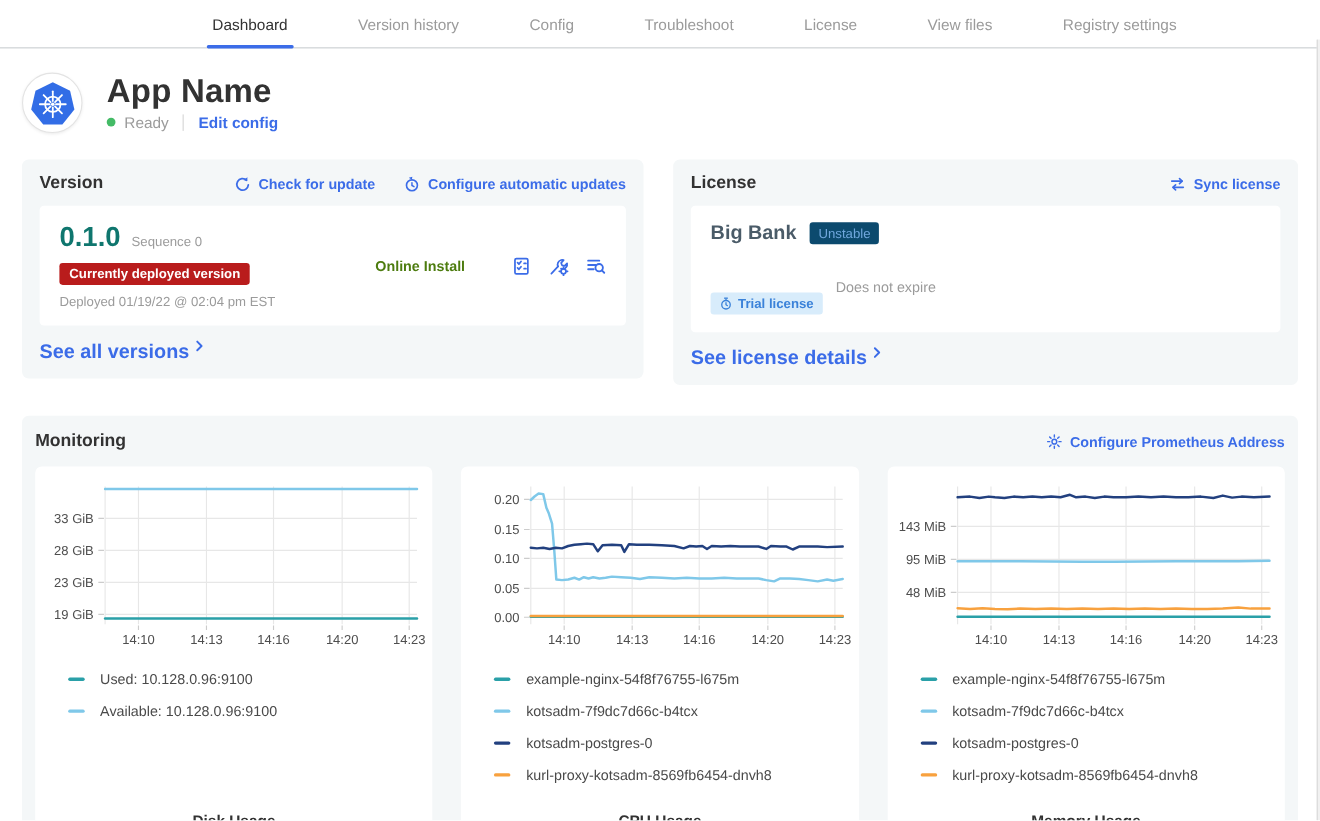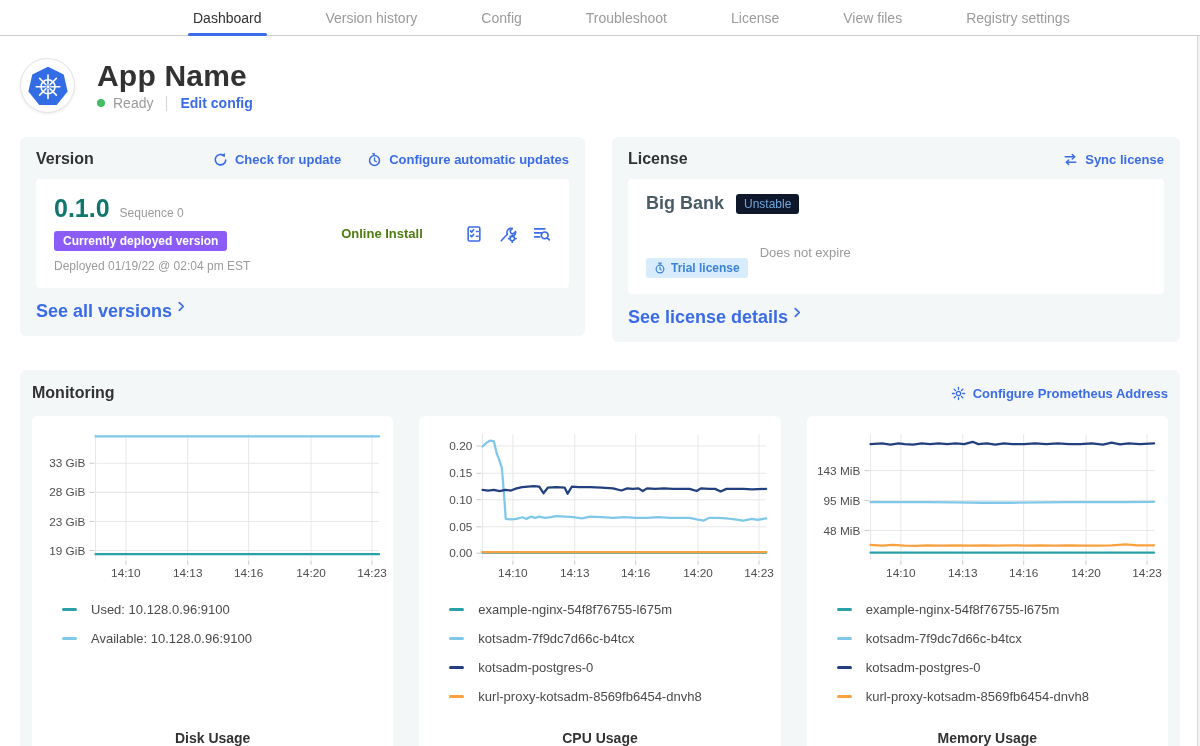--- a/index.html
+++ b/index.html
@@ -2,21 +2,21 @@
 <html><head>
 <meta charset="utf-8">
 <style>
   * { box-sizing: border-box; }
   html,body { margin:0; padding:0; background:#fff; }
   body { font-family:"Liberation Sans","DejaVu Sans",sans-serif; color:#323232; }
   .page { position:relative; width:1200px; height:746px; margin:0; background:#fff; overflow:hidden; }
   .right-rail { position:absolute; top:36px; right:0; width:3px; height:710px; background:#f1f1f1; border-left:1px solid #d8d8d8; }
 
   
-  .top-nav { height:36px; display:flex; align-items:stretch; gap:54px; padding-left:188px; border-bottom:1px solid #c9cdd0; background:#fff; }
+  .top-nav { height:44px; display:flex; align-items:stretch; gap:54px; padding-left:188px; border-bottom:1px solid #c9cdd0; background:#fff; }
   .tab { position:relative; display:flex; align-items:center; font-size:14px; color:#9b9b9b; cursor:pointer; padding:0 5px; white-space:nowrap; }
   .tab.active { color:#323232; }
   .tab.active::after { content:""; position:absolute; left:0; right:0; bottom:-1px; height:3px; background:#3b6ce8; border-radius:2px; }
 
   main { padding:14px 20px 0; }
 
   
   .app-header { display:flex; align-items:center; gap:22px; margin:8px 0 24px; }
   .app-logo { width:55px; height:55px; border-radius:50%; background:#fff; border:1px solid #e3e3e3; box-shadow:0 1px 3px rgba(0,0,0,.08); display:flex; align-items:center; justify-content:center; }
   .app-title { font-size:30px; font-weight:700; color:#323232; line-height:1.05; letter-spacing:.2px; }
@@ -35,31 +35,31 @@
   .card-title { font-size:16px; font-weight:700; color:#323232; }
   .card-links { display:flex; gap:26px; align-items:center; }
   .icon-link { display:inline-flex; gap:7px; align-items:center; font-size:13px; }
 
   .inner { background:#fff; border-radius:4px; margin-top:11px; }
   .version-inner { display:flex; align-items:center; padding:15px 18px; min-height:100px; }
   .v-left { width:245px; }
   .v-number-row { display:flex; align-items:baseline; gap:10px; }
   .v-number { font-size:25px; font-weight:700; color:#0f766e; }
   .v-seq { font-size:12px; color:#9b9b9b; }
-  .deployed-badge { display:inline-block; margin-top:8px; background:#8b5cf6; color:#fff; font-size:12px; font-weight:700; padding:3px 9px; border-radius:3px; }
+  .deployed-badge { display:inline-block; margin-top:8px; background:#b91c1c; color:#fff; font-size:12px; font-weight:700; padding:3px 9px; border-radius:3px; }
   .v-deployed { margin-top:8px; font-size:12px; color:#9b9b9b; }
   .v-mid { flex:1; text-align:center; font-size:13px; font-weight:700; color:#4d7c0f; }
   .v-icons { display:flex; gap:16px; color:#3b6ce8; align-items:center; }
   .v-icons svg { cursor:pointer; }
   .see-link { display:inline-flex; gap:6px; margin-top:13px; font-size:18px; }
 
   .license-inner { padding:14px 18px 16px; }
   .lic-row1 { display:flex; align-items:center; gap:12px; }
   .lic-name { font-size:18px; font-weight:700; color:#4a5b68; }
-  .badge-unstable { font-size:12px; color:#70a7dd; background:#0f172a; padding:3px 8px; border-radius:3px; }
+  .badge-unstable { font-size:12px; color:#70a7dd; background:#0c4a6e; padding:3px 8px; border-radius:3px; }
   .lic-row2 { display:flex; align-items:center; gap:12px; margin-top:12px; }
   .badge-trial { display:inline-flex; align-items:center; gap:5px; font-size:12px; font-weight:700; color:#3b82d9; background:#d8ecfb; padding:3px 8px; border-radius:3px;margin-top:32px; }
   .lic-exp { font-size:13px; color:#9b9b9b; }
 
   
   .monitoring-card { margin-top:28px; padding:14px 12px 16px; }
   .charts-grid { display:grid; grid-template-columns:repeat(3,1fr); gap:26px; margin-top:14px; }
   .chart-card { background:#fff; border-radius:6px; padding:10px 6px 14px; display:flex; flex-direction:column; }
   .chart-svg { display:block; width:100%; height:auto; }
   .legend { list-style:none; margin:12px 0 0; padding:0 0 0 24px; }

